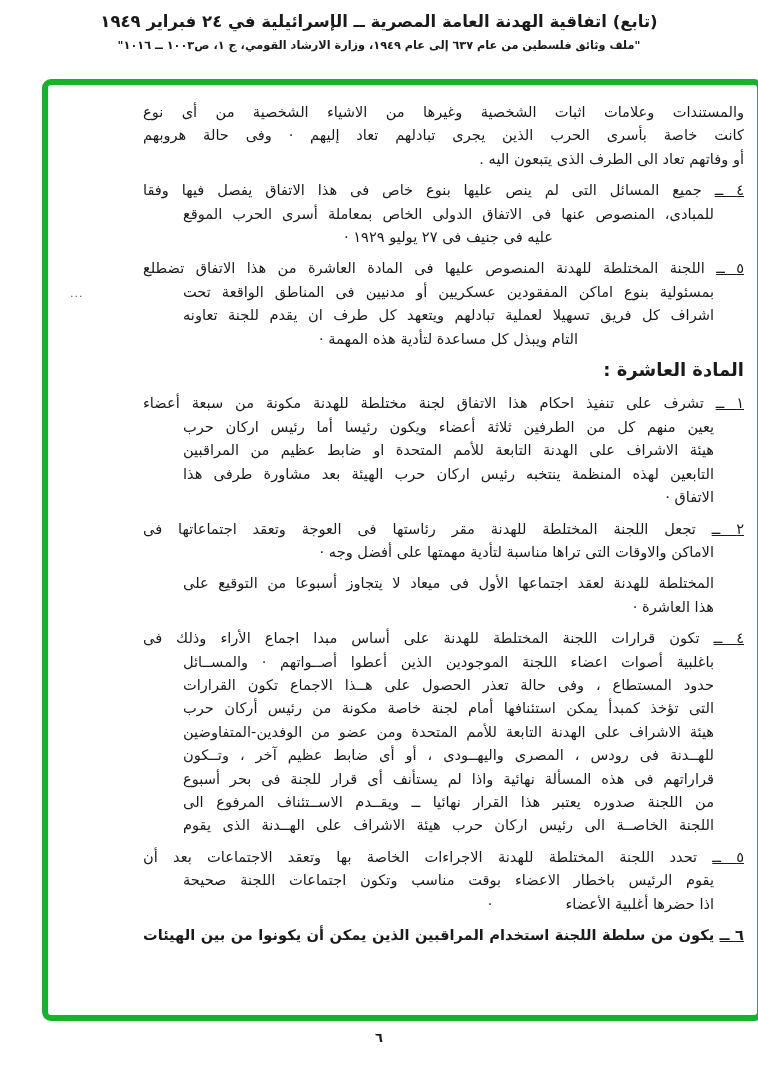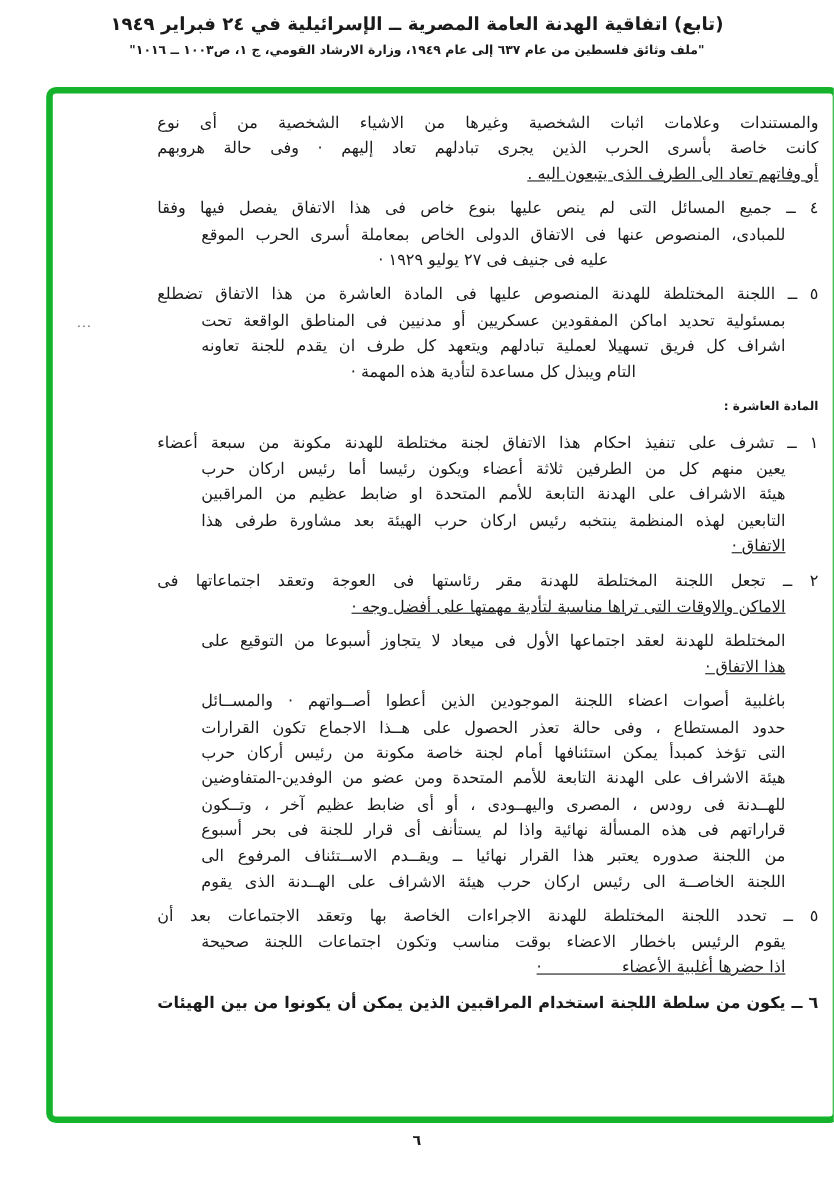--- a/index.html
+++ b/index.html
@@ -13,28 +13,28 @@
   .frame{
     position:absolute;left:42px;top:79px;width:661px;height:930px;
     border:6px solid #15b32b;border-radius:9px;background:transparent;padding-left:48px;
   }
   .textblock{
     direction:rtl;padding:15px 13px 0 47px;
     font-size:14.6px;line-height:23.4px;
   }
   .sec{margin:0 0 8px 0;}
   .sec.bold{font-weight:bold;}
-  .heading{font-weight:bold;font-size:11px;margin:6px 0 10px 0;text-align:right;}
+  .heading{font-weight:bold;font-size:18px;margin:6px 0 10px 0;text-align:right;}
   .line{text-align:justify;}
   .line.j{text-align:justify;text-align-last:justify;-moz-text-align-last:justify;}
-  .line.r{text-align:right;text-align-last:right;text-decoration:underline;}
+  .line.r{text-align:right;text-align-last:right;}
   .line.c{text-align:center;text-align-last:center;}
   .line.l{text-align:left;text-align-last:left;}
   .numbered .line:not(.first){padding-right:30px;margin-left:40px;}
-  .marker{white-space:nowrap;}
+  .marker{white-space:nowrap;text-decoration:underline;}
   .artifact-dots{
     position:absolute;left:22px;top:202px;font-size:11px;letter-spacing:1px;color:#555;
   }
   .page-number{
     position:absolute;left:0;right:0;top:1030px;text-align:center;
     font-size:13px;font-weight:bold;direction:rtl;
   }
 </style>
 </head>
 <body>
@@ -51,41 +51,42 @@
         <div class="line j">كانت خاصة بأسرى الحرب الذين يجرى تبادلهم تعاد إليهم · وفى حالة هروبهم</div>
         <div class="line r">أو وفاتهم تعاد الى الطرف الذى يتبعون اليه .</div>
       </div>
       <div class="sec numbered">
         <div class="line j first"><span class="marker">٤ ــ</span> جميع المسائل التى لم ينص عليها بنوع خاص فى هذا الاتفاق يفصل فيها وفقا</div>
         <div class="line j">للمبادى، المنصوص عنها فى الاتفاق الدولى الخاص بمعاملة أسرى الحرب الموقع</div>
         <div class="line c">عليه فى جنيف فى ٢٧ يوليو ١٩٢٩ ·</div>
       </div>
       <div class="sec numbered">
         <div class="line j first"><span class="marker">٥ ــ</span> اللجنة المختلطة للهدنة المنصوص عليها فى المادة العاشرة من هذا الاتفاق تضطلع</div>
-        <div class="line j">بمسئولية تحديد اماكن المفقودين عسكريين أو مدنيين فى المناطق الواقعة تحت</div>
+        <div class="line j">بمسئولية بنوع اماكن المفقودين عسكريين أو مدنيين فى المناطق الواقعة تحت</div>
         <div class="line j">اشراف كل فريق تسهيلا لعملية تبادلهم ويتعهد كل طرف ان يقدم للجنة تعاونه</div>
         <div class="line c">التام ويبذل كل مساعدة لتأدية هذه المهمة ·</div>
       </div>
       <div class="sec heading">المادة العاشرة :</div>
       <div class="sec numbered">
         <div class="line j first"><span class="marker">١ ــ</span> تشرف على تنفيذ احكام هذا الاتفاق لجنة مختلطة للهدنة مكونة من سبعة أعضاء</div>
         <div class="line j">يعين منهم كل من الطرفين ثلاثة أعضاء ويكون رئيسا أما رئيس اركان حرب</div>
         <div class="line j">هيئة الاشراف على الهدنة التابعة للأمم المتحدة او ضابط عظيم من المراقبين</div>
         <div class="line j">التابعين لهذه المنظمة ينتخبه رئيس اركان حرب الهيئة بعد مشاورة طرفى هذا</div>
         <div class="line r">الاتفاق ·</div>
       </div>
       <div class="sec numbered">
         <div class="line j first"><span class="marker">٢ ــ</span> تجعل اللجنة المختلطة للهدنة مقر رئاستها فى العوجة وتعقد اجتماعاتها فى</div>
         <div class="line r">الاماكن والاوقات التى تراها مناسبة لتأدية مهمتها على أفضل وجه ·</div>
       </div>
       <div class="sec numbered">
         <div class="line j">المختلطة للهدنة لعقد اجتماعها الأول فى ميعاد لا يتجاوز أسبوعا من التوقيع على</div>
-        <div class="line r">هذا الاتفاق ·</div>
+        <div class="line r">هذا العاشرة ·</div>
       </div>
       <div class="sec numbered">
+        <div class="line j first"><span class="marker">٤ ــ</span> تكون قرارات اللجنة المختلطة للهدنة على أساس مبدا اجماع الأراء وذلك فى</div>
         <div class="line j">باغلبية أصوات اعضاء اللجنة الموجودين الذين أعطوا أصــواتهم · والمســائل</div>
         <div class="line j">حدود المستطاع ، وفى حالة تعذر الحصول على هــذا الاجماع تكون القرارات</div>
         <div class="line j">التى تؤخذ كمبدأ يمكن استئنافها أمام لجنة خاصة مكونة من رئيس أركان حرب</div>
         <div class="line j">هيئة الاشراف على الهدنة التابعة للأمم المتحدة ومن عضو من الوفدين-المتفاوضين</div>
         <div class="line j">للهــدنة فى رودس ، المصرى واليهــودى ، أو أى ضابط عظيم آخر ، وتــكون</div>
         <div class="line j">قراراتهم فى هذه المسألة نهائية واذا لم يستأنف أى قرار للجنة فى بحر أسبوع</div>
         <div class="line j">من اللجنة صدوره يعتبر هذا القرار نهائيا ــ ويقــدم الاســتئناف المرفوع الى</div>
         <div class="line j">اللجنة الخاصــة الى رئيس اركان حرب هيئة الاشراف على الهــدنة الذى يقوم</div>
       </div>
       <div class="sec numbered">

